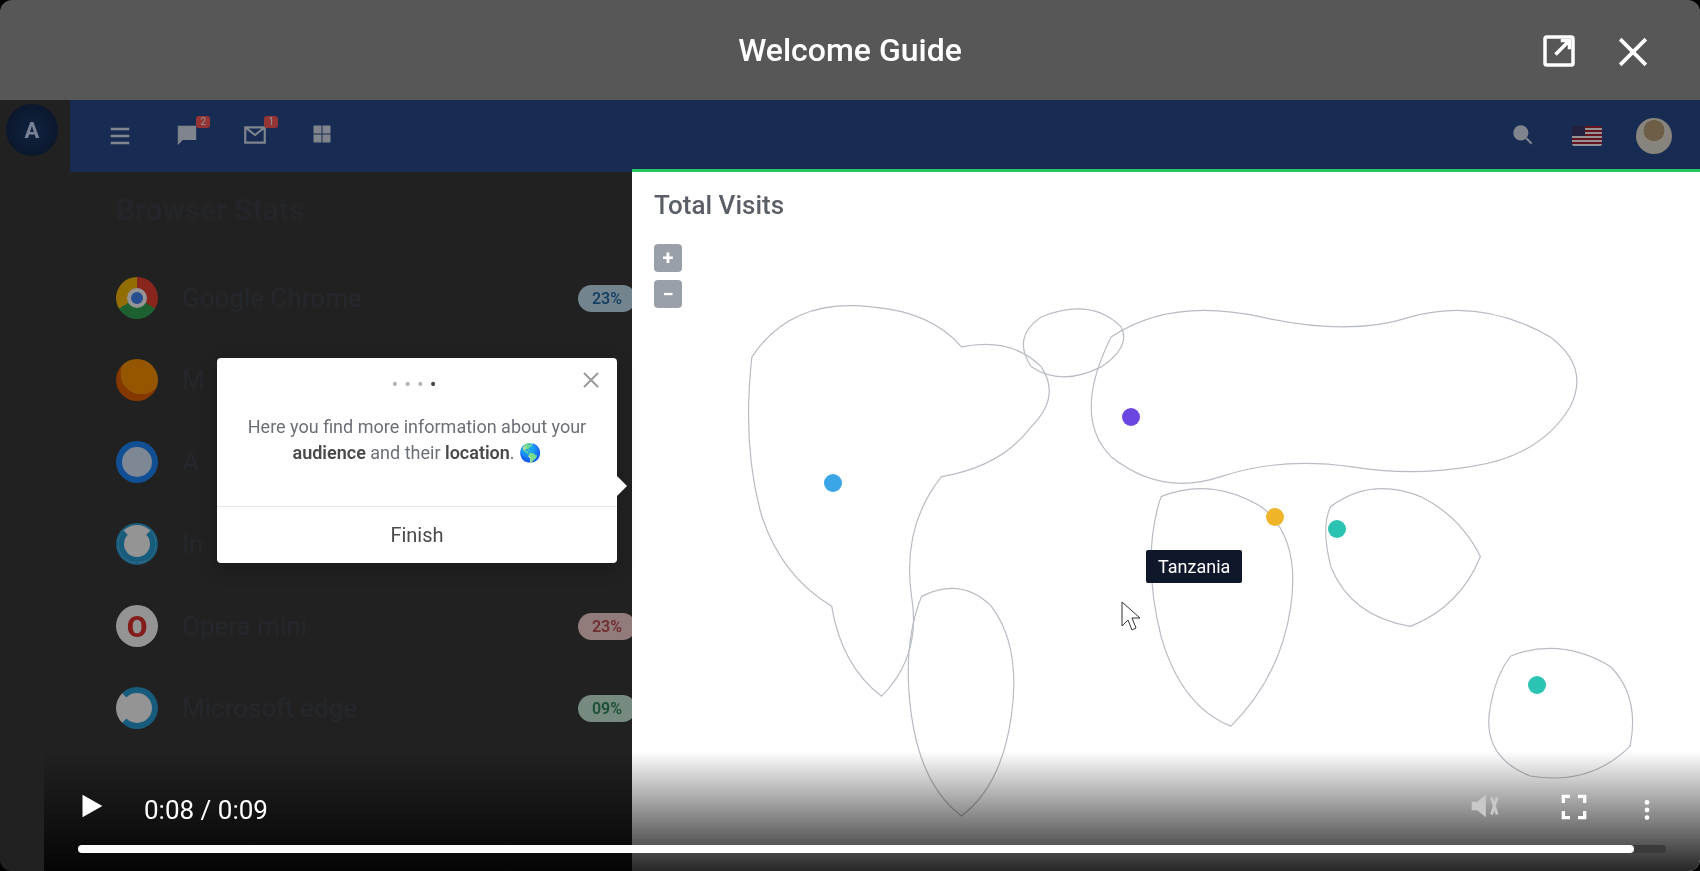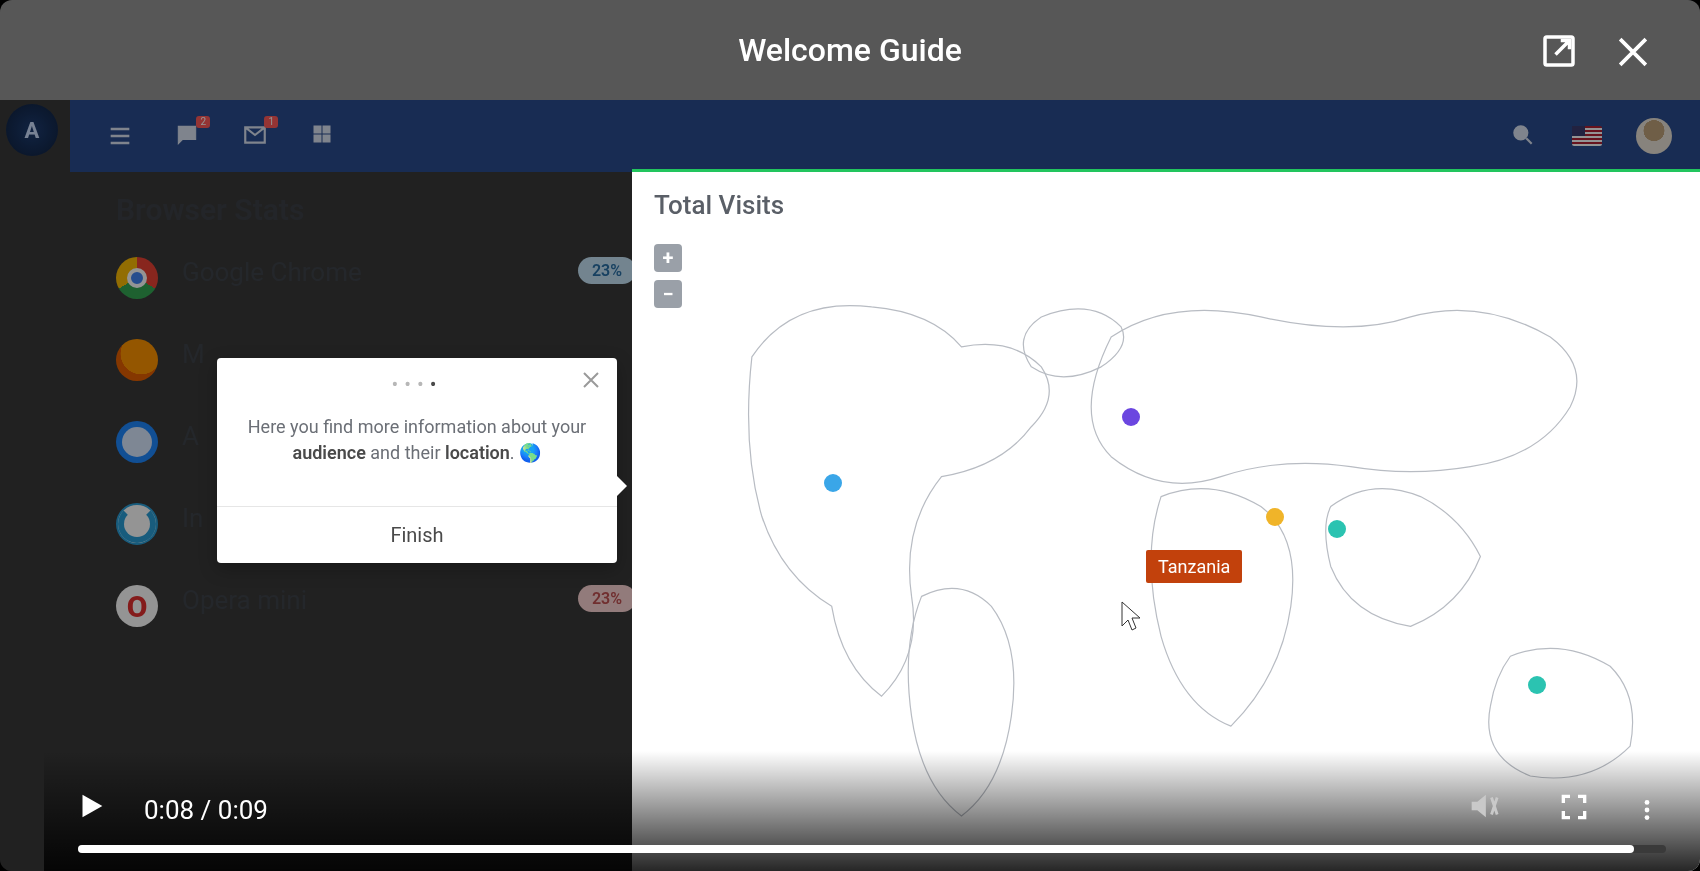--- a/index.html
+++ b/index.html
@@ -25,21 +25,21 @@
   .hicon svg { fill:currentColor; stroke:currentColor; }
   .hicon .badge { position:absolute; top:-6px; right:-8px; background:#ff5a5a; color:#fff; font-size:10px; padding:1px 4px; border-radius:3px; line-height:1; }
   .hright { margin-left:auto; display:flex; align-items:center; gap:34px; margin-right:28px; }
   .flag { width:30px; height:20px; background:linear-gradient(#b22234 0 10%,#fff 10% 20%,#b22234 20% 30%,#fff 30% 40%,#b22234 40% 50%,#fff 50% 60%,#b22234 60% 70%,#fff 70% 80%,#b22234 80% 90%,#fff 90% 100%); position:relative; border-radius:2px; }
   .flag::before { content:""; position:absolute; left:0; top:0; width:13px; height:10px; background:#3c3b6e; }
   .avatar { width:36px; height:36px; border-radius:50%; background:radial-gradient(circle at 50% 35%, #bfa27a 0 35%, #e8e2d7 36% 100%); }
 
   
   .leftcol { position:absolute; left:116px; top:92px; width:520px; }
   .leftcol h2 { font-size:30px; font-weight:600; color:#3d4148; margin:0 0 30px 0; }
-  .brow { display:flex; align-items:flex-start; height:82px; }
+  .brow { display:flex; align-items:center; height:82px; }
   .bicon { width:42px; height:42px; border-radius:50%; margin-right:24px; display:flex; align-items:center; justify-content:center; font-weight:700; color:#fff; font-size:18px; }
   .blabel { font-size:26px; color:#3f444b; font-weight:400; }
   .bchip { margin-left:auto; padding:4px 14px; border-radius:14px; font-size:16px; font-weight:600; }
   .chip-blue { background:#c6e4f7; color:#2a71a8; }
   .chip-red  { background:#fbd4d4; color:#c25152; }
   .chip-green{ background:#cdeedc; color:#2f8a5b; }
   .ic-chrome { background:conic-gradient(#ea4335 0 120deg,#34a853 120deg 240deg,#fbbc05 240deg 360deg); position:relative; }
   .ic-chrome::after { content:""; position:absolute; inset:11px; border-radius:50%; background:#4285f4; border:4px solid #fff; }
   .ic-firefox { background:radial-gradient(circle at 60% 35%, #ff9500 0 55%, #e66000 56% 100%); }
   .ic-safari { background:#1e88ff; position:relative; }
@@ -60,21 +60,21 @@
   .popover .carrot { position:absolute; right:-10px; top:116px; width:0; height:0; border-top:12px solid transparent; border-bottom:12px solid transparent; border-left:12px solid #fff; }
 
   
   .mapcard { position:absolute; left:632px; top:69px; right:0; bottom:0; background:#fff; border-top:3px solid #22c55e; z-index:3; }
   .mapcard h2 { margin:18px 0 0 22px; font-size:26px; color:#5a5f67; font-weight:500; }
   .zoombtn { position:absolute; left:22px; width:28px; height:28px; background:#9aa0a8; color:#fff; border-radius:4px; display:flex; align-items:center; justify-content:center; font-size:20px; font-weight:700; cursor:pointer; }
   .zin { top:72px; } .zout { top:108px; }
   .mapsvg { position:absolute; left:60px; top:40px; right:10px; bottom:10px; }
   .mapsvg path { fill:none; stroke:#b8bcc3; stroke-width:1.2; }
   .dot { position:absolute; width:18px; height:18px; border-radius:50%; }
-  .maplabel { position:absolute; background:#c2410c; color:#fff; padding:6px 12px; font-size:18px; border-radius:2px; }
+  .maplabel { position:absolute; background:#0f172a; color:#fff; padding:6px 12px; font-size:18px; border-radius:2px; }
 
   
   .cursor { position:absolute; z-index:6; }
 
   
   .lowertab { position:absolute; left:672px; bottom:16px; background:#e8eaec; border:1px solid #b9bdc3; padding:6px 64px; color:#5a5f67; font-size:18px; z-index:2; }
 
   
   .controls { position:absolute; left:0; right:0; bottom:0; height:120px; z-index:10; background:linear-gradient(to top, rgba(0,0,0,0.85), rgba(0,0,0,0)); color:#fff;margin-left:44px; }
   .play { position:absolute; left:30px; bottom:44px; cursor:pointer; }
@@ -168,20 +168,25 @@
         <div class="bicon ic-ie">
             <div class="ic-ie-inner"></div>
           </div>
         <span class="blabel">In</span>
       </div>
       <div class="brow">
         <div class="bicon ic-opera">O</div>
         <span class="blabel">Opera mini</span>
         <span class="bchip chip-red">23%</span>
       </div>
+      <div class="brow">
+        <div class="bicon ic-edge"></div>
+        <span class="blabel">Microsoft edge</span>
+        <span class="bchip chip-green">09%</span>
+      </div>
     </div>
 
     <div class="dim"></div>
 
     <div class="mapcard">
       <h2>Total Visits</h2>
       <div class="zoombtn zin">+</div>
       <div class="zoombtn zout">−</div>
       <div class="mapsvg">
         <svg viewBox="0 0 1000 600" width="100%" height="100%" preserveAspectRatio="xMidYMid meet">

